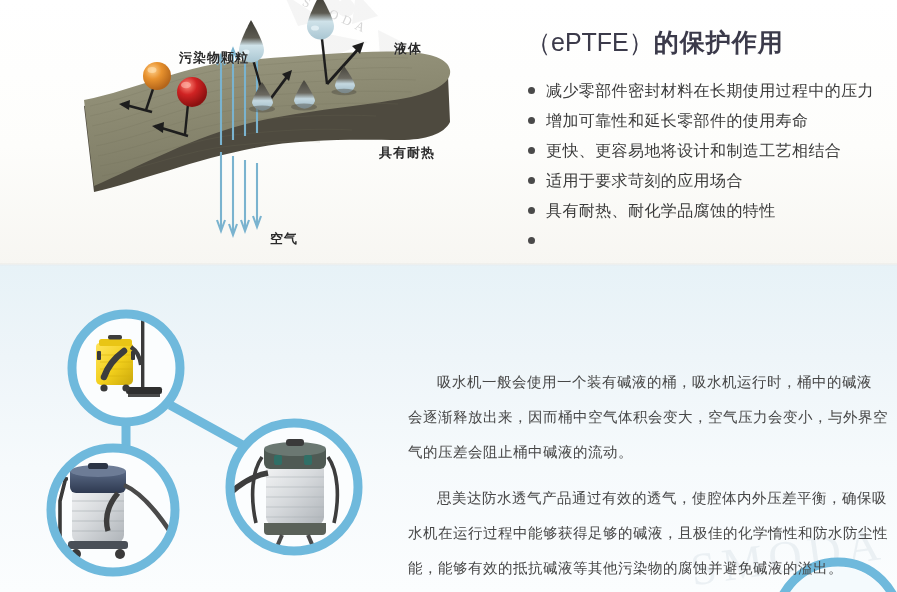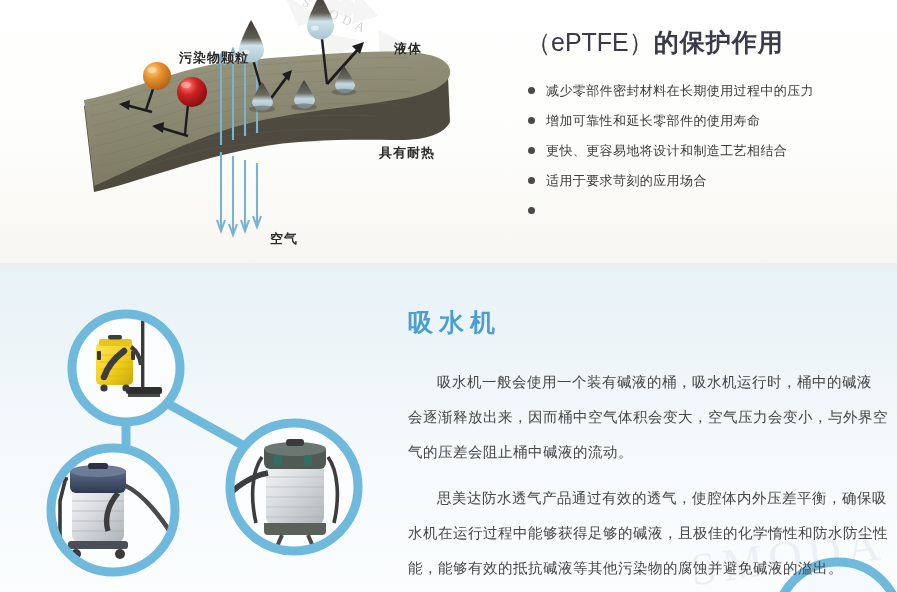--- a/index.html
+++ b/index.html
@@ -67,21 +67,21 @@
   .bullets{position:absolute;left:528px;top:76px;width:369px;}
   .bullet-row{
     display:flex;align-items:flex-start;gap:11px;height:30px;
     line-height:30px;white-space:nowrap;overflow:hidden;
   }
   .bullet-dot{
     flex:0 0 auto;width:7px;height:7px;border-radius:50%;
     background:#4a4a4a;margin-top:11px;
   }
   .bullet-text{
-    font-size:13px;color:#3c3c3c;letter-spacing:.4px;
+    font-size:16px;color:#3c3c3c;letter-spacing:.4px;
     font-family:"DejaVu Sans","Liberation Sans",sans-serif;
   }
 
   
   .cluster{position:absolute;left:0;top:265px;width:400px;height:327px;}
   .cluster svg{display:block;}
 
   .photo{position:absolute;}
   .photo svg{display:block;}
 
@@ -271,20 +271,24 @@
       <span class="bullet-dot"></span>
       <span class="bullet-text">增加可靠性和延长零部件的使用寿命</span>
     </div>
     <div class="bullet-row">
       <span class="bullet-dot"></span>
       <span class="bullet-text">更快、更容易地将设计和制造工艺相结合</span>
     </div>
     <div class="bullet-row">
       <span class="bullet-dot"></span>
       <span class="bullet-text">适用于要求苛刻的应用场合</span>
+    </div>
+    <div class="bullet-row">
+      <span class="bullet-dot"></span>
+      <span class="bullet-text">具有耐热、耐化学品腐蚀的特性</span>
     </div>
     <div class="bullet-row">
       <span class="bullet-dot"></span>
     </div>
   </div>
 
   <div class="cluster">
     <svg width="400" height="327" viewBox="0 0 400 327">
       <defs>
         <clipPath id="clipTop">
@@ -416,21 +420,20 @@
     </svg>
   </div>
 
   <div class="photo" style="left:760px;top:552px;">
     <svg width="137" height="40" viewBox="0 0 137 40">
       <circle cx="78" cy="72" r="62" fill="none" stroke="#6fb9dc" stroke-width="9"></circle>
       <circle cx="78" cy="72" r="57" fill="#f4fafd"></circle>
     </svg>
   </div>
 
-  <div class="article-title">吸水机</div>
 
   <div class="article-body">
     <div class="para">
       <div class="pline indent">吸水机一般会使用一个装有碱液的桶，吸水机运行时，桶中的碱液</div>
       <div class="pline">会逐渐释放出来，因而桶中空气体积会变大，空气压力会变小，与外界空</div>
       <div class="pline">气的压差会阻止桶中碱液的流动。</div>
     </div>
     <div class="para">
       <div class="pline indent">思美达防水透气产品通过有效的透气，使腔体内外压差平衡，确保吸</div>
       <div class="pline">水机在运行过程中能够获得足够的碱液，且极佳的化学惰性和防水防尘性</div>

